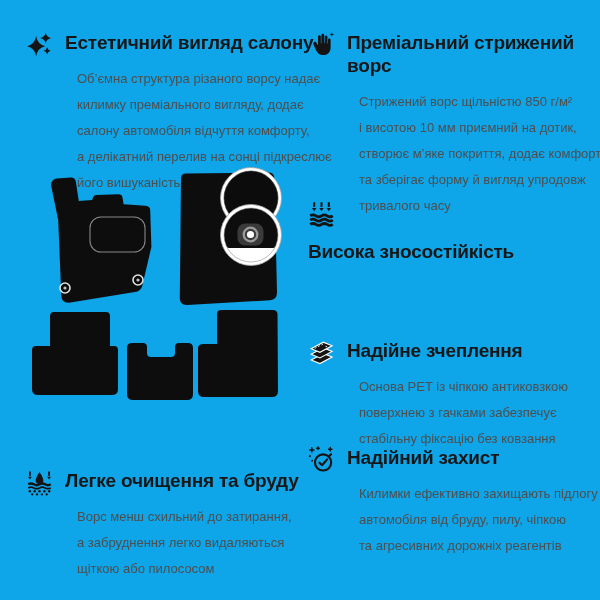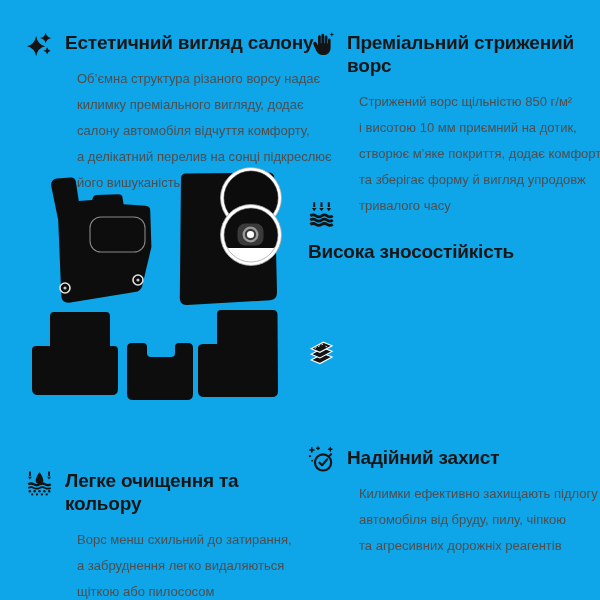--- a/index.html
+++ b/index.html
@@ -86,20 +86,24 @@
   <div class="feature" id="f4">
     <span class="ic">
       <svg viewBox="0 0 24 24" xmlns="http://www.w3.org/2000/svg">
         <path d="M2.8 18.6 L13.6 12.8 L21.4 16 L10.6 21.8 Z" fill="#141414" stroke="#ffffff" stroke-width="1"></path>
         <path d="M2.8 13.6 L13.6 7.8 L21.4 11 L10.6 16.8 Z" fill="#141414" stroke="#ffffff" stroke-width="1"></path>
         <path d="M2.8 8.6 L13.6 2.8 L21.4 6 L10.6 11.8 Z" fill="#141414" stroke="#ffffff" stroke-width="1"></path>
         <path d="M6 8.4 L7.5 7.6 M9 6.8 L10.5 6 M12 5.2 L13.5 4.4 M15.5 6.4 L17 7" stroke="#ffffff" stroke-width="0.8" fill="none"></path>
       </svg>
     </span>
     <div class="tx">
+      <h3>Надійне зчеплення</h3>
+      <p>Основа PET із чіпкою антиковзкою
+поверхнею з гачками забезпечує
+стабільну фіксацію без ковзання</p>
     </div>
   </div>
 
   <div class="feature" id="f5">
     <span class="ic">
       <svg viewBox="0 0 24 24" xmlns="http://www.w3.org/2000/svg">
         <path d="M12 2.6 C12 2.6 8.6 7.5 8.6 10.1 A3.4 3.4 0 0 0 15.4 10.1 C15.4 7.5 12 2.6 12 2.6 Z" fill="#141414"></path>
         <path d="M3.5 2.2 V6.2 M20.5 2.2 V6.2" stroke="#141414" stroke-width="1.6" fill="none"></path>
         <path d="M3.5 9.4 L1.8 6.8 L5.2 6.8 Z M20.5 9.4 L18.8 6.8 L22.2 6.8 Z" fill="#141414"></path>
         <path d="M2 13.6 q2.5 -1.5 5 0 t5 0 t5 0 t5 0" stroke="#141414" stroke-width="2.2" fill="none"></path>
@@ -111,21 +115,21 @@
             <circle cx="16.3" cy="19.8" r="1.1"></circle>
             <circle cx="20.6" cy="19.8" r="1.1"></circle>
           <circle cx="5.5" cy="22.6" r="1"></circle>
             <circle cx="9.8" cy="22.6" r="1"></circle>
             <circle cx="14.1" cy="22.6" r="1"></circle>
             <circle cx="18.4" cy="22.6" r="1"></circle>
         </g>
       </svg>
     </span>
     <div class="tx">
-      <h3>Легке очищення та кольору</h3>
+      <h3>Легке очищення та бруду</h3>
       <p>Ворс менш схильний до затирання,
 а забруднення легко видаляються
 щіткою або пилососом</p>
     </div>
   </div>
 
   <div class="feature" id="f6">
     <span class="ic">
       <svg viewBox="0 0 24 24" xmlns="http://www.w3.org/2000/svg">
         <circle cx="13.4" cy="14.6" r="7.2" fill="none" stroke="#141414" stroke-width="1.9"></circle>

